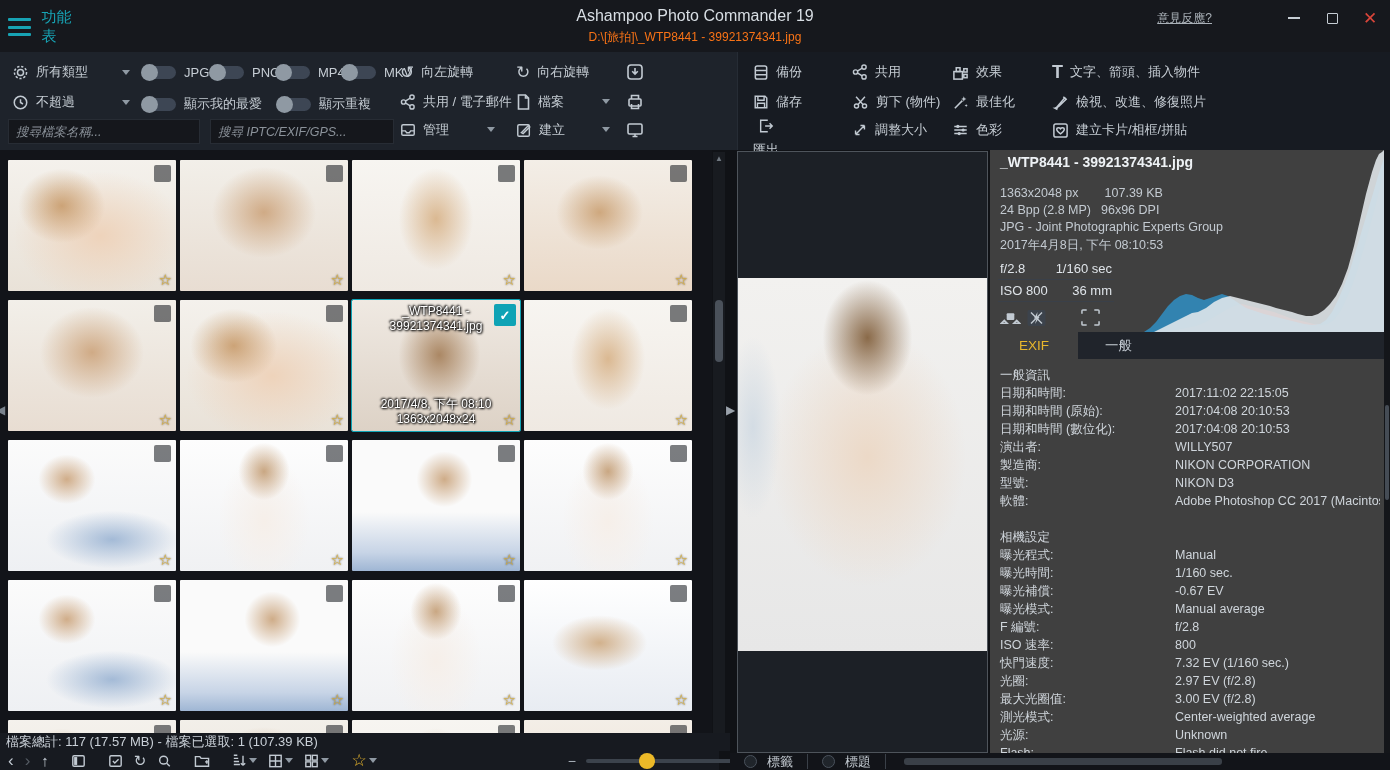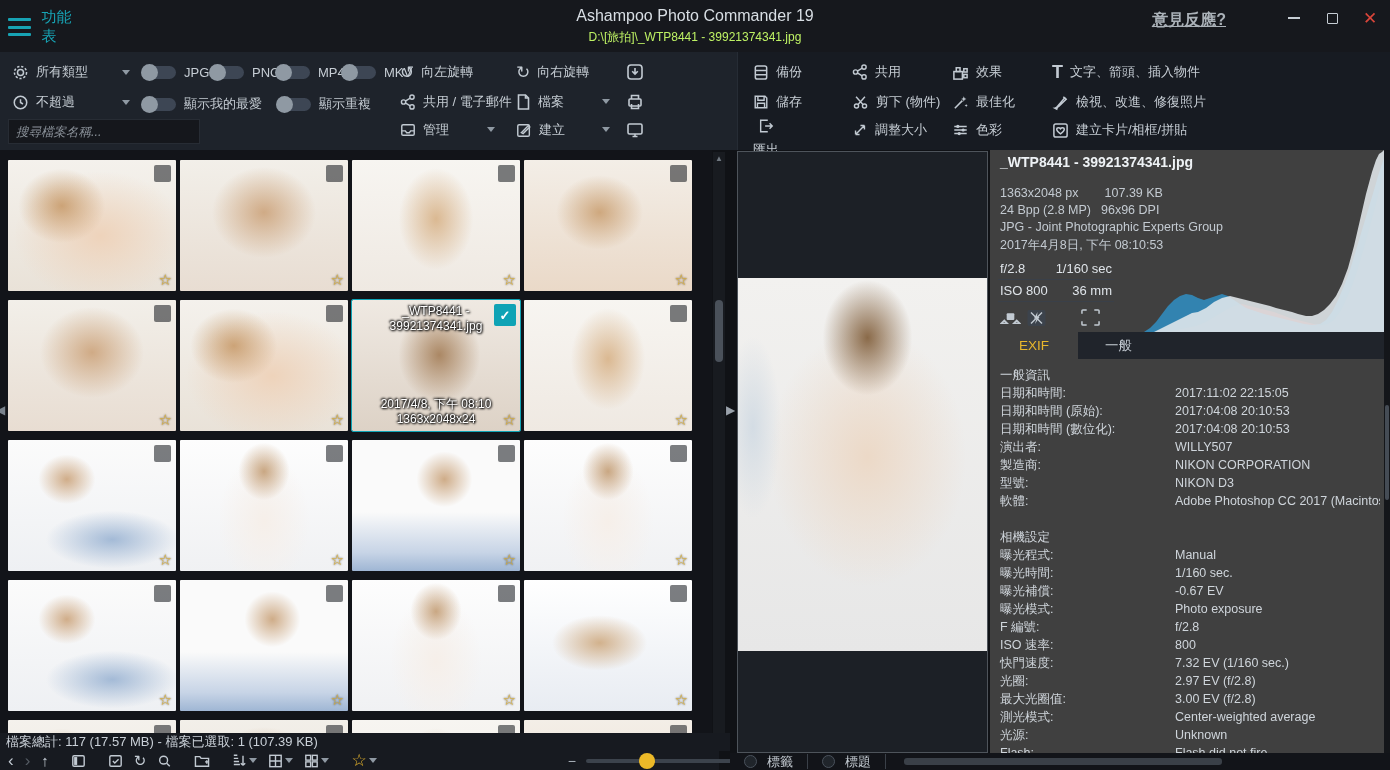--- a/index.html
+++ b/index.html
@@ -8,22 +8,22 @@
   #app { position:relative; width:1390px; height:770px; }
 
   
   #titlebar { position:absolute; left:0; top:0; width:1390px; height:52px; background:#16181d; }
   #menu-btn { position:absolute; left:8px; top:13px; width:74px; height:28px; display:flex; align-items:center; gap:10px; cursor:pointer; }
   .hamburger { width:26px; height:18px; display:flex; flex-direction:column; justify-content:space-between; }
   .hamburger i { display:block; height:3px; background:#17a3b4; border-radius:1px; }
   #menu-label { color:#17a3b4; font-size:15px; }
   #title-block { position:absolute; left:395px; top:4px; width:600px; text-align:center; }
   #app-title { font-size:16px; color:#d8dee4; line-height:24px; }
-  #file-path { font-size:12px; color:#bef264; line-height:18px; }
-  #feedback-link { position:absolute; right:164px; top:10px; font-size:16px; color:#aab1b8; text-decoration:underline; cursor:pointer;font-weight:bold; }
+  #file-path { font-size:12px; color:#f97316; line-height:18px; }
+  #feedback-link { position:absolute; right:178px; top:10px; font-size:12px; color:#aab1b8; text-decoration:underline; cursor:pointer; }
   .win-controls { position:absolute; right:8px; top:6px; display:flex; gap:14px; }
   .win-btn { width:24px; height:24px; display:flex; align-items:center; justify-content:center; font-size:15px; color:#c6cdd4; cursor:pointer; }
   .win-btn.close { color:#d9453a; font-size:17px; }
   .maxi-box { width:11px; height:11px; border:1.5px solid #c6cdd4; border-radius:1px; }
   .mini-bar { width:12px; height:2px; background:#c6cdd4; }
 
   
   #toolbar { position:absolute; left:0; top:52px; width:1390px; height:98px; background:#1e232b; }
   #tb-right-bg { position:absolute; left:737px; top:0; right:0; bottom:0; background:#171b22; border-left:1px solid #262c35; }
   .tb-item { position:absolute; display:flex; align-items:center; gap:7px; height:24px; cursor:pointer; font-size:13px; color:#c6cdd4; white-space:nowrap; }
@@ -158,20 +158,21 @@
     </div>
     <div class="tb-item" style="left:12px;top:38px;width:118px;">
       <svg class="ic" width="17" height="17" viewBox="0 0 18 18">
           <circle cx="9" cy="9" r="6.6"></circle>
           <path d="M9 5.5V9l2.6 1.6"></path>
         </svg>
       <span>不超過</span>
       <span class="caret" style="margin-left:auto;"></span>
     </div>
     <input class="search-input" style="left: 8px; top: 67px; width: 192px;" placeholder="搜尋檔案名稱...">
+    <input class="search-input" style="left: 210px; top: 67px; width: 184px;" placeholder="搜尋 IPTC/EXIF/GPS...">
 
     <div class="toggle" style="left:142px;top:13px;">
         <span class="tg-track">
           <span class="tg-knob"></span>
         </span>
         <span>JPG</span>
       </div>
     <div class="toggle" style="left:210px;top:13px;">
         <span class="tg-track">
           <span class="tg-knob"></span>
@@ -535,21 +536,21 @@
         <div class="exif-row">
           <span class="k">曝光時間:</span>
           <span class="v">1/160 sec.</span>
         </div>
         <div class="exif-row">
           <span class="k">曝光補償:</span>
           <span class="v">-0.67 EV</span>
         </div>
         <div class="exif-row">
           <span class="k">曝光模式:</span>
-          <span class="v">Photo exposure</span>
+          <span class="v">Manual average</span>
         </div>
         <div class="exif-row">
           <span class="k">F 編號:</span>
           <span class="v">f/2.8</span>
         </div>
         <div class="exif-row">
           <span class="k">ISO 速率:</span>
           <span class="v">800</span>
         </div>
         <div class="exif-row">

